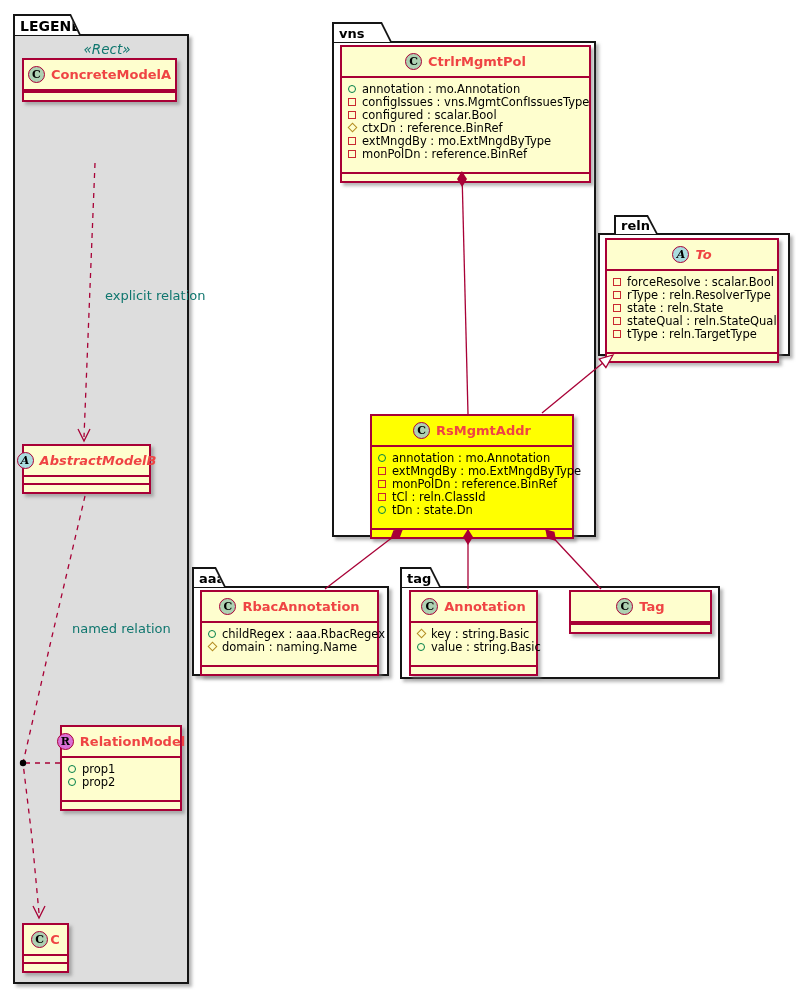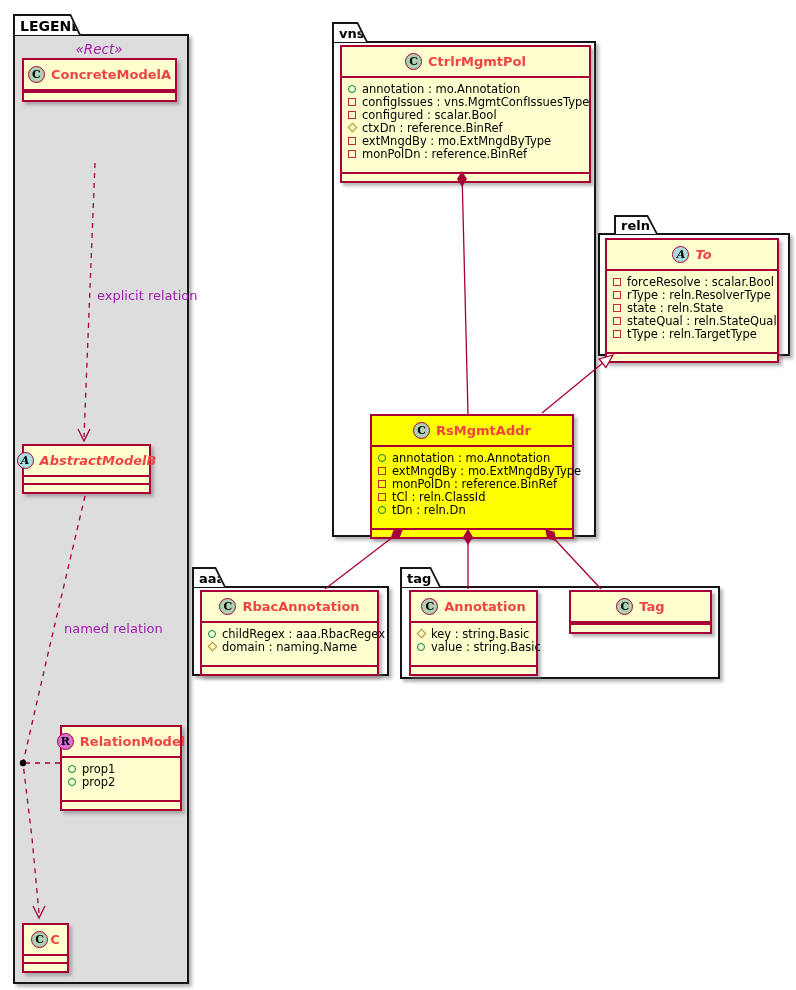--- a/index.html
+++ b/index.html
@@ -38,37 +38,37 @@
   .ficon[data-kind="circle"]{width:8px;height:8px;border:1.5px solid #038048;border-radius:50%;}
   .ficon[data-kind="square"]{width:8px;height:8px;border:1.5px solid #C82930;}
   .ficon[data-kind="diamond"]{width:7px;height:7px;border:1.5px solid #B38D22;transform:rotate(45deg);margin-left:1px;}
   .ficon[data-kind="triangle"]{width:10px;height:9px;background:#4177AF;position:relative;
     clip-path:polygon(50% 0,100% 100%,0 100%);}
   .ficon[data-kind="triangle"]::after{content:"";position:absolute;left:2.2px;right:2.2px;top:3.5px;bottom:1.6px;
     background:#FEFECE;clip-path:polygon(50% 0,100% 100%,0 100%);}
   .uml-empty{height:6px;}
   .uml-empty.sep{border-top:2px solid #A80036;height:7px;}
   
-  .lbl{position:absolute;font-size:13px;color:#a21caf;z-index:20;white-space:nowrap;}
+  .lbl{position:absolute;font-size:13px;color:#0f766e;z-index:20;white-space:nowrap;margin-left:8px;}
   .lbl.stereo{font-style:italic;text-align:center;font-size:13.5px;}
   
   #edges{position:absolute;left:0;top:0;z-index:50;pointer-events:none;}
 </style>
 </head>
 <body>
 
 <div id="canvas">
 
   <div class="pkg-body gray" style="left:13px;top:34px;width:172px;height:946px;"></div>
   <div class="pkg-tab big" style="left:13px;top:14px;width:68px;height:21px;">
     <div class="pkg-tab-inner">LEGEND</div>
   </div>
 
   <div class="pkg-body" style="left:332px;top:41px;width:260px;height:492px;"></div>
-  <div class="pkg-tab" style="left:332px;top:22px;width:36px;height:20px;">
+  <div class="pkg-tab" style="left:332px;top:22px;width:36px;height:20px;padding-left:24px;">
     <div class="pkg-tab-inner">vns</div>
   </div>
 
   <div class="pkg-body" style="left:598px;top:233px;width:188px;height:119px;"></div>
   <div class="pkg-tab" style="left:598px;top:215px;width:44px;height:19px;margin-left:16px;">
     <div class="pkg-tab-inner">reln</div>
   </div>
 
   <div class="pkg-body" style="left:192px;top:586px;width:193px;height:86px;"></div>
   <div class="pkg-tab" style="left:192px;top:567px;width:34px;height:20px;">
@@ -209,21 +209,21 @@
       <div class="frow">
           <span class="ficon" data-kind="square"></span>
           <span class="ftext">monPolDn : reference.BinRef</span>
         </div>
       <div class="frow">
           <span class="ficon" data-kind="square"></span>
           <span class="ftext">tCl : reln.ClassId</span>
         </div>
       <div class="frow">
           <span class="ficon" data-kind="circle"></span>
-          <span class="ftext">tDn : reln.Dn</span>
+          <span class="ftext">tDn : state.Dn</span>
         </div>
     </div>
     <div class="uml-empty sep"></div>
   </div>
 
   <div class="uml-class" style="left:200px;top:590px;width:175px;">
     <div class="uml-title">
       <span class="spot c">C</span>
       <span class="cname">RbacAnnotation</span>
     </div>

